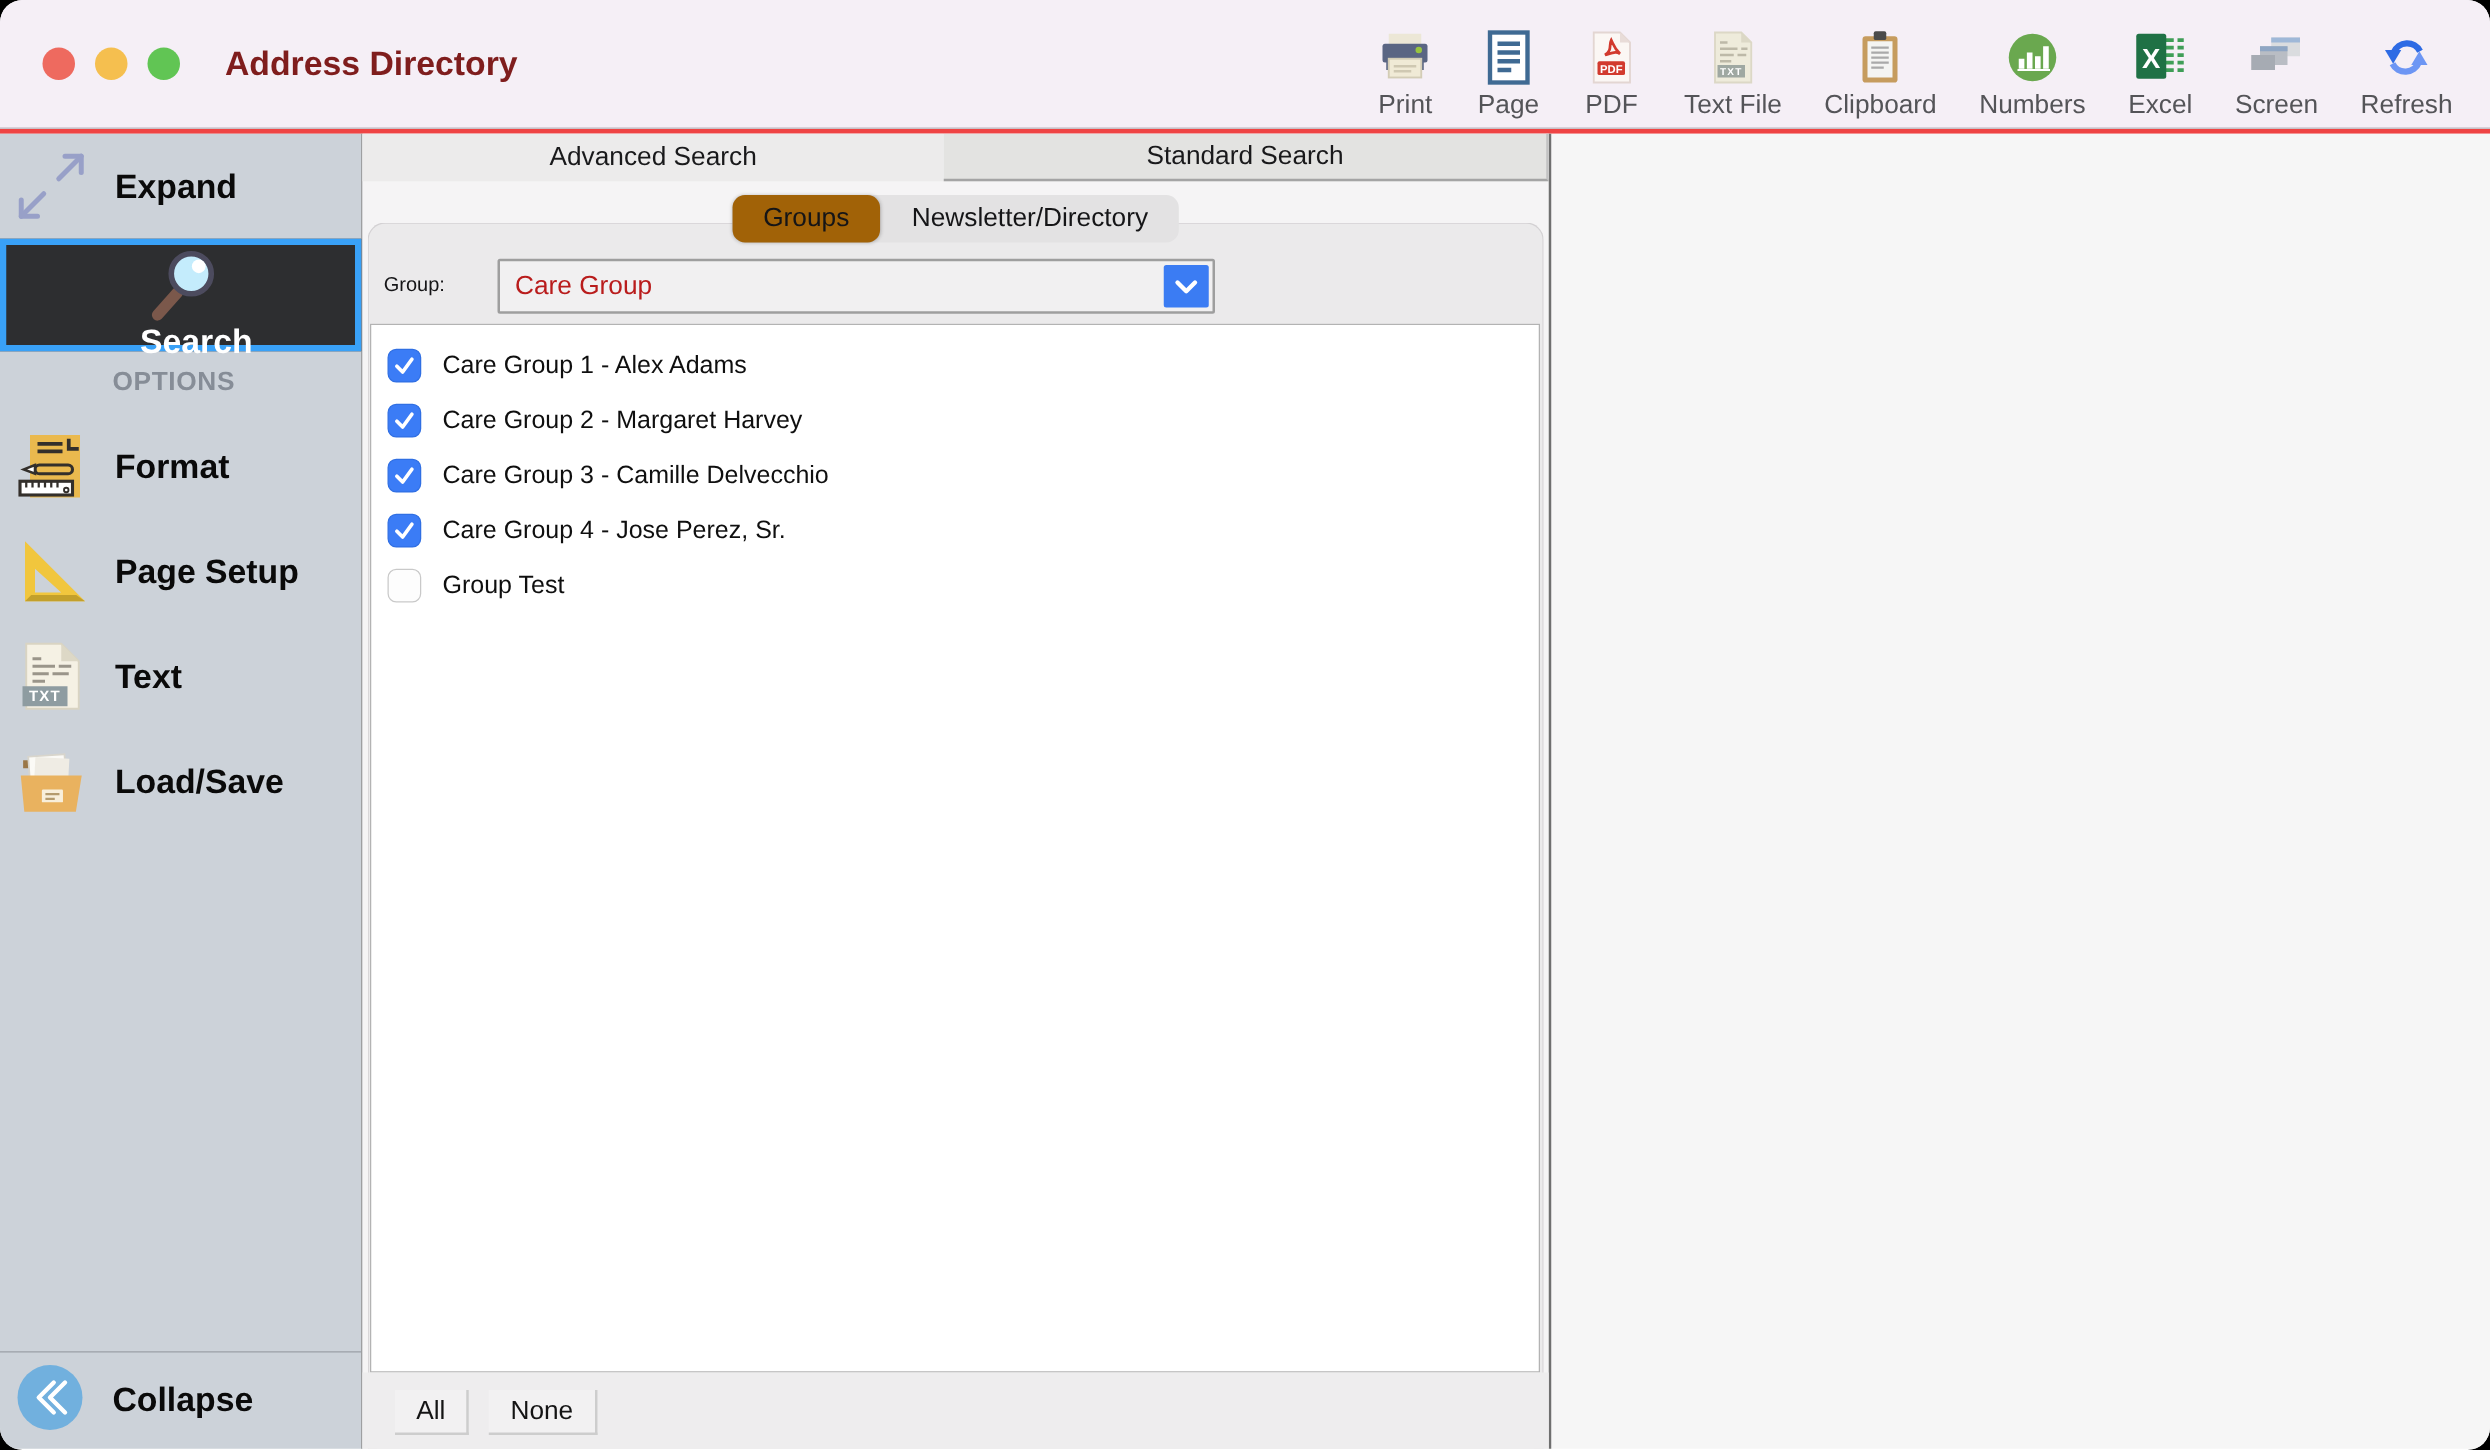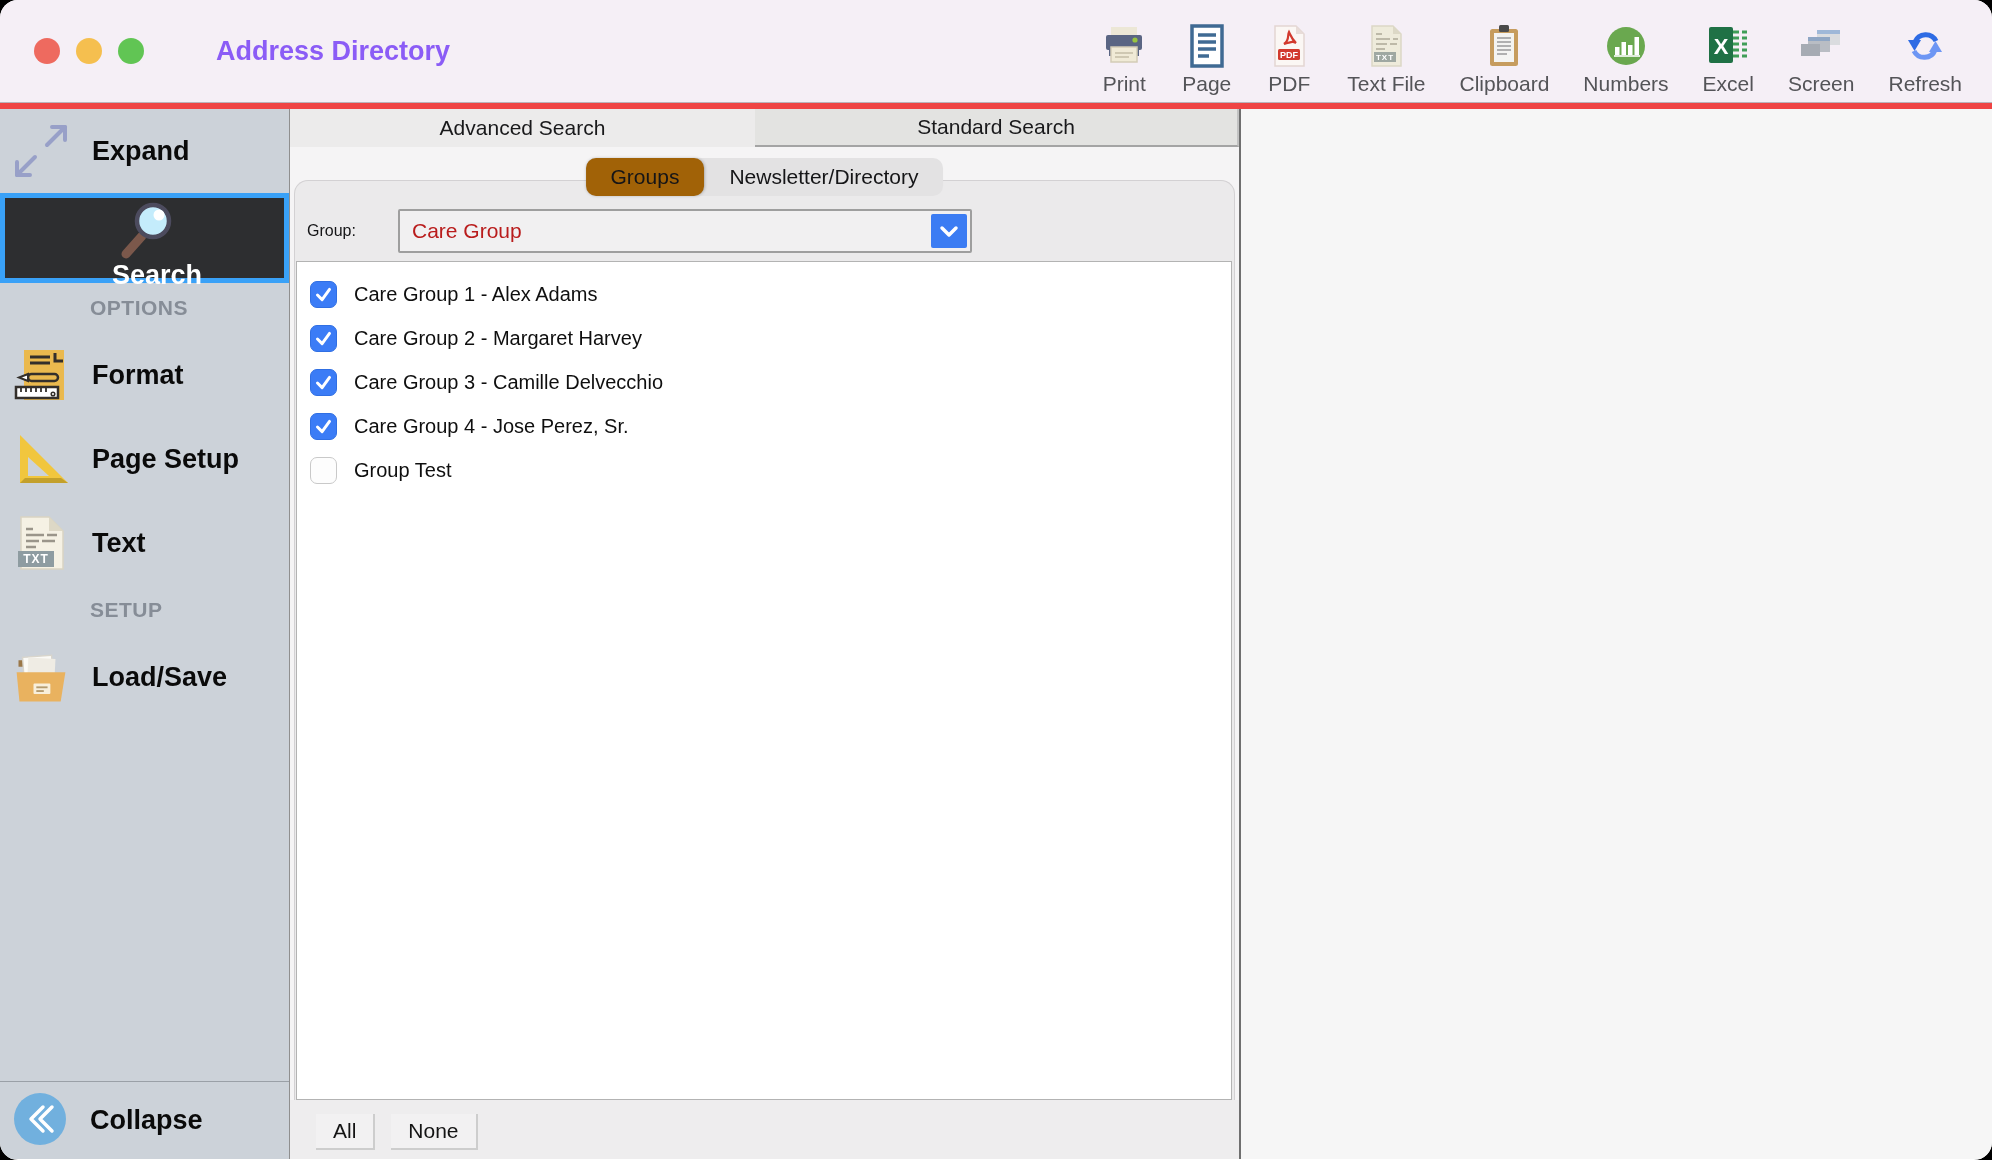--- a/index.html
+++ b/index.html
@@ -6,28 +6,28 @@
   html,body { width:1992px; height:1160px; background:#000; font-family:"Liberation Sans", sans-serif; }
   .window { position:relative; width:1992px; height:1160px; border-radius:18px; overflow:hidden; background:#fff; }
 
   
   .titlebar { position:relative; height:103px; background:#f5eff6; display:flex; align-items:center; border-bottom:1px solid #b9b4bb; }
   .traffic { display:flex; gap:16px; margin-left:34px; }
   .light { width:26px; height:26px; border-radius:50%; }
   .light.red { background:#ee6a5f; }
   .light.yellow { background:#f5bf4f; }
   .light.green { background:#61c554; }
-  .win-title { margin-left:72px; font-size:27px; font-weight:bold; color:#8b5cf6; }
+  .win-title { margin-left:36px; font-size:27px; font-weight:bold; color:#7f1d1d; }
   .toolbar { position:absolute; right:0; top:0; height:103px; display:flex; align-items:flex-end; gap:34px; padding:0 30px 7px 0; }
   .tool-item { display:flex; flex-direction:column; align-items:center; cursor:default; }
   .tool-item .t-icon { width:48px; height:48px; display:flex; align-items:center; justify-content:center; }
   .tool-item .t-label { font-size:21px; color:#545458; margin-top:2px; white-space:nowrap; }
 
   
-  .body { display:flex; height:1056px; border-top:6px solid #ef4444; }
+  .body { display:flex; height:1056px; border-top:4px solid #ef4444; }
 
   
   .sidebar { width:290px; flex:none; background:#ccd2d9; border-right:1px solid #8f8f8f; display:flex; flex-direction:column; }
   .sb-item { height:84px; display:flex; align-items:center; padding-left:10px; }
   .sb-item .sb-icon { width:62px; height:62px; flex:none; display:flex; align-items:center; justify-content:center; }
   .sb-label { margin-left:20px; font-size:27px; font-weight:bold; color:#0a0a0a; white-space:nowrap; }
   .sb-item.selected { background:#2d2e30; border:5px solid #39a1f7; height:90px; padding-left:5px;flex-direction:column; }
   .sb-item.selected .sb-label { color:#fff; }
   .sb-section { height:50px; display:flex; align-items:center; padding-left:90px; font-size:21px; font-weight:bold; color:#868d97; letter-spacing:.5px; }
   .sb-spacer { flex:1; }
@@ -282,21 +282,20 @@
               <line x1="15" y1="28" x2="28" y2="28"></line>
                 <line x1="31" y1="28" x2="44" y2="28"></line>
               <line x1="15" y1="34" x2="25" y2="34"></line>
             </g>
             <rect x="7" y="38" width="36" height="16" fill="#8e9ca1"></rect>
             <text x="25" y="50" font-size="12" font-weight="bold" fill="#fff" text-anchor="middle" letter-spacing="1" font-family="Liberation Sans, sans-serif">TXT</text>
           </svg>
         </span>
         <span class="sb-label">Text</span>
       </div>
-      <div class="sb-section">SETUP</div>
       <div class="sb-item">
         <span class="sb-icon">
           <svg viewBox="0 0 64 60" width="60" height="60">
             <path d="M8 12 h18 l6 7 h-24 z" fill="#9a7748"></path>
             <rect x="13" y="8" width="31" height="20" fill="#fbfaf6" stroke="#d8d5cc" stroke-width="1.5" transform="rotate(-4 28 18)"></rect>
             <rect x="18" y="10" width="29" height="18" fill="#efece4" transform="rotate(3 32 19)"></rect>
             <path d="M6 25 L58 25 L53 56 L9 56 Z" fill="#e9b25f"></path>
             <rect x="24" y="37" width="18" height="11" rx="1" fill="#f8efdb"></rect>
             <line x1="27" y1="41" x2="39" y2="41" stroke="#b49b6e" stroke-width="2"></line>
             <line x1="27" y1="45" x2="35" y2="45" stroke="#b49b6e" stroke-width="2"></line>

